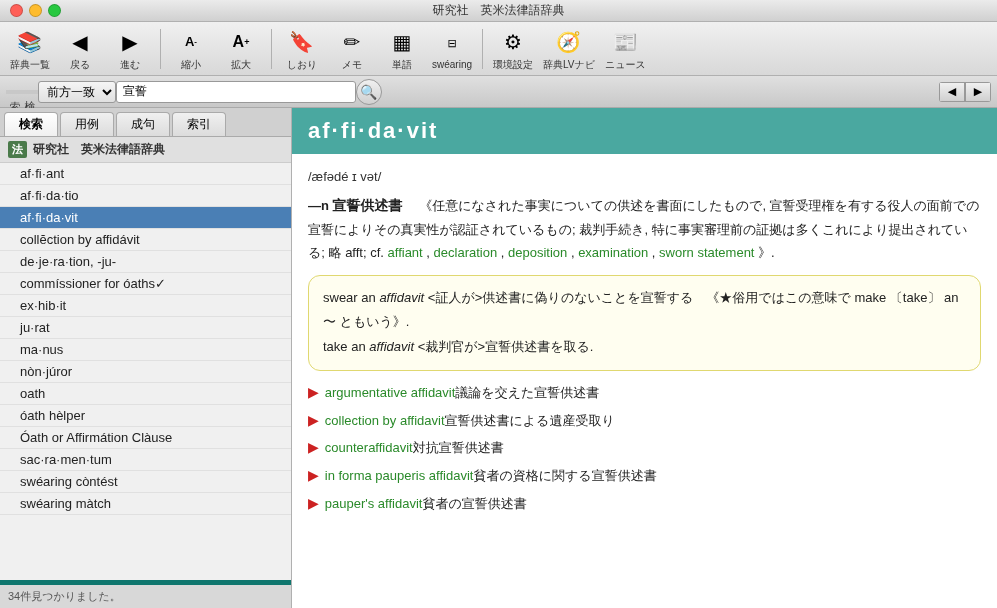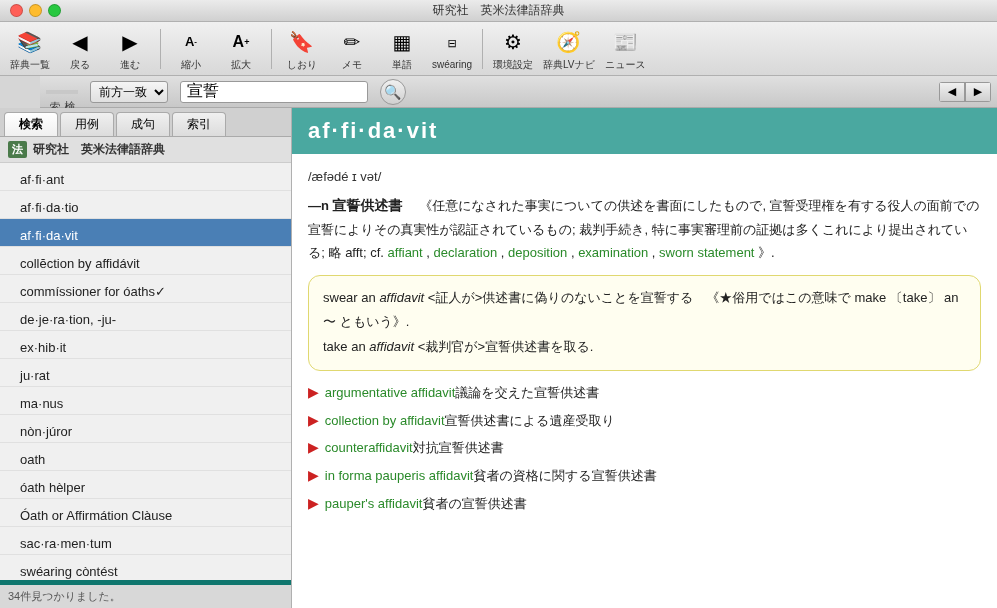--- a/index.html
+++ b/index.html
@@ -70,46 +70,45 @@
     }
 
     
     .searchbar {
       height: 32px;
       background: linear-gradient(to bottom, #e0e0e0, #c8c8c8);
       border-bottom: 1px solid #aaa;
       display: flex;
       align-items: center;
       padding: 0 6px;
-      gap: 12px;
-      margin-left: 40px;
+      gap: 0;
     }
     .search-label {
       font-size: 11px;
       color: #333;
       writing-mode: vertical-rl;
       background: #c8c8c8;
       padding: 2px 1px;
     }
     .search-mode-select {
       height: 22px;
       font-size: 12px;
       border: 1px solid #999;
       border-radius: 3px;
       background: linear-gradient(to bottom, #f5f5f5, #e0e0e0);
       padding: 0 4px;
     }
     .search-input-field {
       height: 22px;
-      font-size: 16px;
+      font-size: 12px;
       border: 1px solid #999;
       border-radius: 3px;
       background: white;
       padding: 0 6px;
-      width: 188px;
+      width: 240px;
     }
     .search-go-btn {
       width: 26px; height: 26px;
       border-radius: 50%;
       border: 1px solid #999;
       background: linear-gradient(to bottom, #f0f0f0, #d0d0d0);
       cursor: pointer;
       display: flex;
       align-items: center;
       justify-content: center;
@@ -189,21 +188,21 @@
     .dict-header-icon {
       background: #4a7a4a;
       color: white;
       font-size: 11px;
       font-weight: bold;
       padding: 1px 4px;
       border-radius: 2px;
       margin-right: 6px;
     }
     .word-item {
-      padding: 9px 8px 3px 20px;
+      padding: 3px 8px 3px 20px;
       font-size: 13px;
       color: #222;
       cursor: pointer;
       border-bottom: 1px solid #e0e0e0;
     }
     .word-item.selected {
       background: #4a7fb5;
       color: white;
     }
     .word-list-footer {
@@ -380,22 +379,22 @@
       <span class="dict-header-icon">法</span>
       <span>研究社　英米法律語辞典</span>
     </div>
 
     <div class="word-list-container">
       <div id="word-list-items">
           <div class="word-item">af·fi·ant</div>
           <div class="word-item">af·fi·da·tio</div>
           <div class="word-item selected">af·fi·da·vit</div>
           <div class="word-item">collĕction by affidávit</div>
+          <div class="word-item">de·je·ra·tion, -ju-</div>
           <div class="word-item">commíssioner for óaths✓</div>
-          <div class="word-item">de·je·ra·tion, -ju-</div>
           <div class="word-item">ex·hib·it</div>
           <div class="word-item">ju·rat</div>
           <div class="word-item">ma·nus</div>
           <div class="word-item">nòn·júror</div>
           <div class="word-item">oath</div>
           <div class="word-item">óath hèlper</div>
           <div class="word-item">Óath or Affirmátion Clàuse</div>
           <div class="word-item">sac·ra·men·tum</div>
           <div class="word-item">swéaring còntést</div>
           <div class="word-item">swéaring màtch</div>

